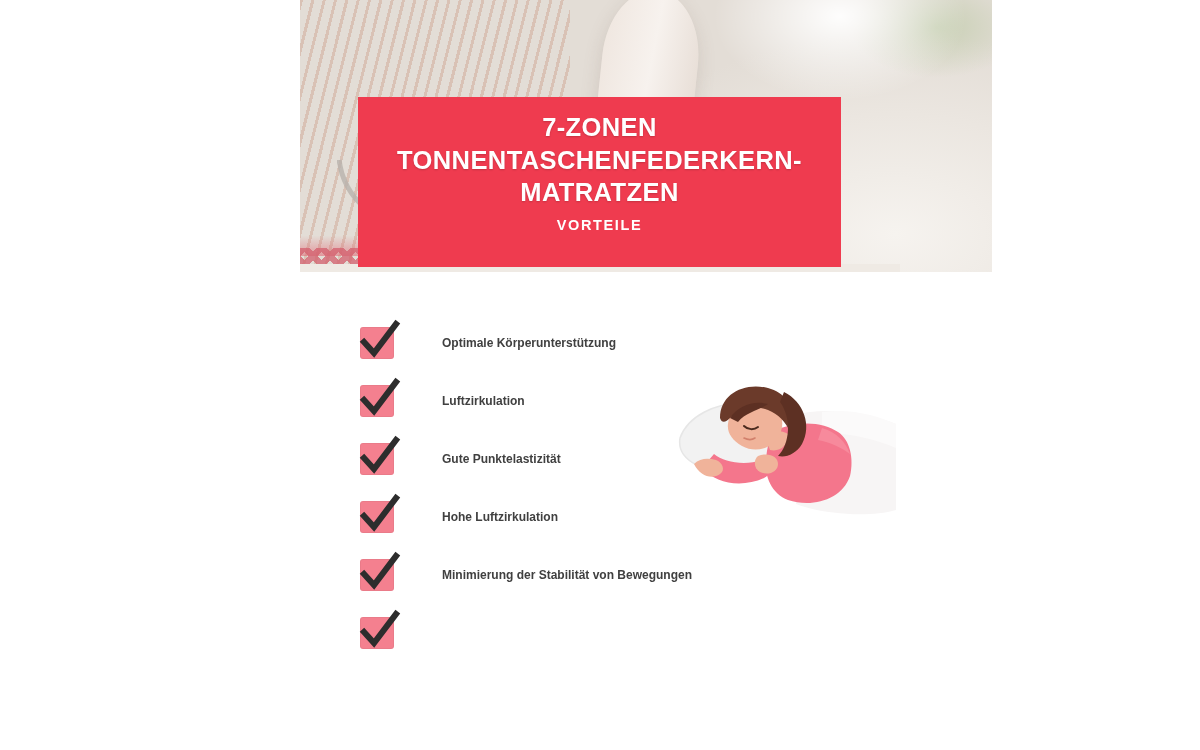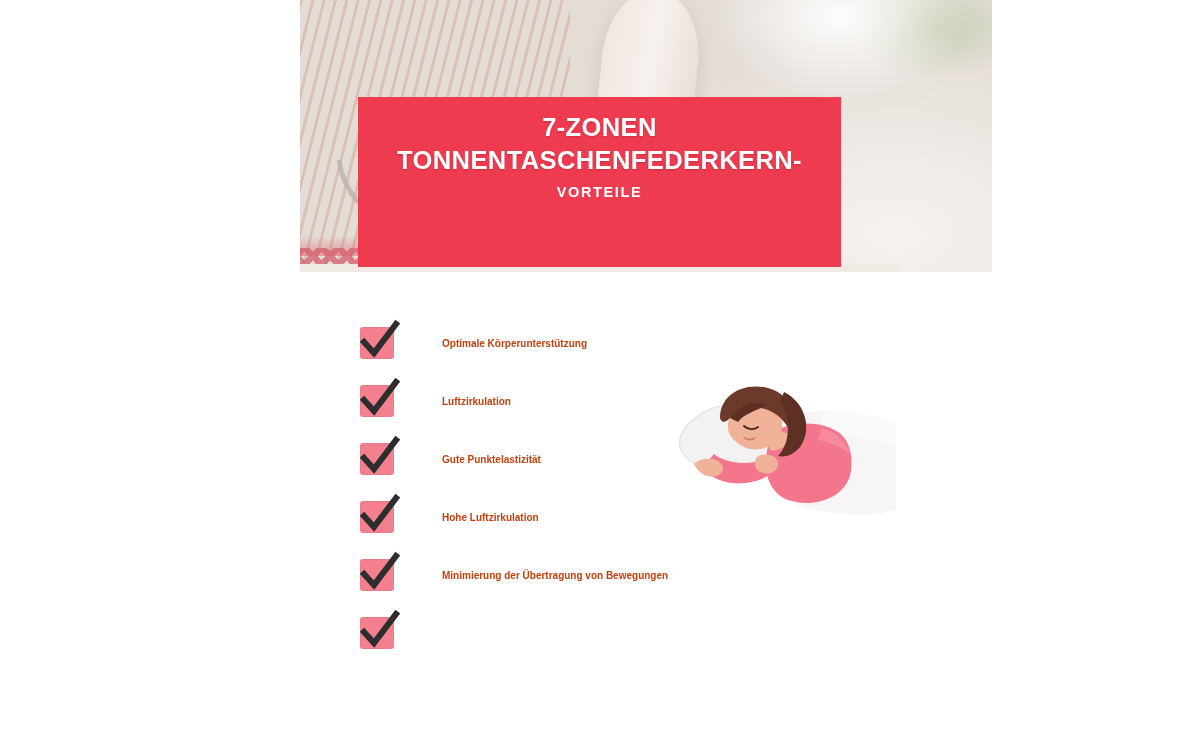--- a/index.html
+++ b/index.html
@@ -151,23 +151,23 @@
   .check svg {
     position: absolute;
     left: -2px;
     top: -7px;
     width: 42px;
     height: 42px;
     overflow: visible;
   }
   .row-label {
     margin-left: 48px;
-    font-size: 10px;
+    font-size: 12px;
     font-weight: bold;
-    color: #c2410c;
+    color: #404040;
     white-space: nowrap;
   }
 
   
   .illus {
     position: absolute;
     left: 672px;
     top: 372px;
     width: 232px;
     height: 148px;
@@ -184,20 +184,21 @@
     <div class="hero-leg"></div>
     <div class="hero-blanket-edge"></div>
     <div class="hero-zigzag"></div>
     <div class="hero-bottom-band"></div>
   </div>
 
   <div class="hero-title-box">
     <div class="hero-title">
       <div>7-ZONEN</div>
       <div>TONNENTASCHENFEDERKERN-</div>
+      <div>MATRATZEN</div>
     </div>
     <div class="hero-sub">VORTEILE</div>
   </div>
 </div>
 
 <div class="list">
 
   <div class="row">
     <span class="check">
       <svg viewBox="0 0 42 42" aria-hidden="true">
@@ -233,21 +234,21 @@
     </span>
     <span class="row-label">Hohe Luftzirkulation</span>
   </div>
 
   <div class="row">
     <span class="check">
       <svg viewBox="0 0 42 42" aria-hidden="true">
           <path d="M6 22 L16 33 L38 4" fill="none" stroke="#2d2d2d" stroke-width="6" stroke-linecap="square" stroke-linejoin="miter"></path>
         </svg>
     </span>
-    <span class="row-label">Minimierung der Übertragung von Bewegungen</span>
+    <span class="row-label">Minimierung der Stabilität von Bewegungen</span>
   </div>
 
   <div class="row">
     <span class="check">
       <svg viewBox="0 0 42 42" aria-hidden="true">
           <path d="M6 22 L16 33 L38 4" fill="none" stroke="#2d2d2d" stroke-width="6" stroke-linecap="square" stroke-linejoin="miter"></path>
         </svg>
     </span>
   </div>
 

